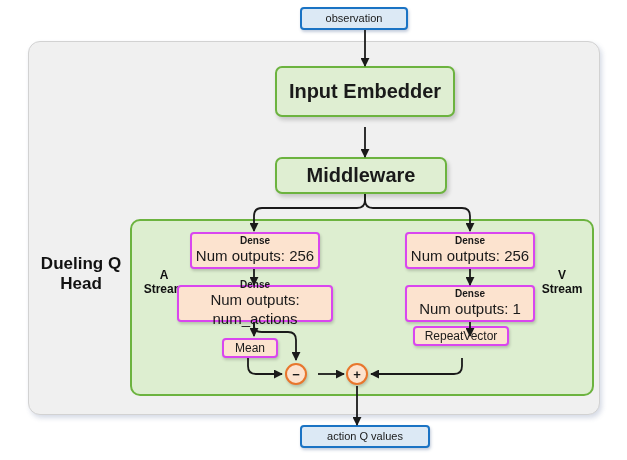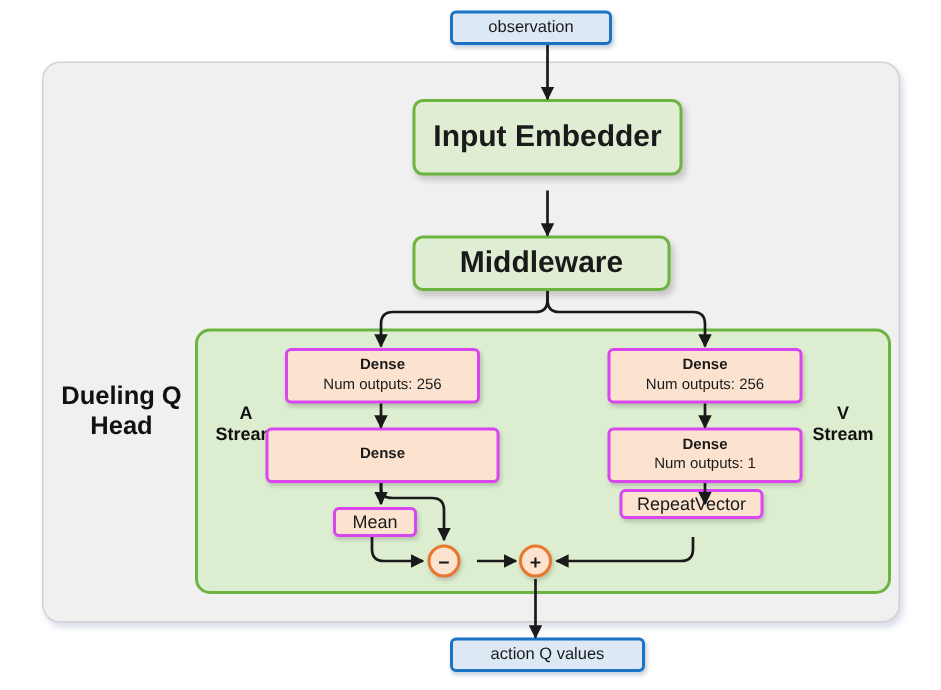--- a/index.html
+++ b/index.html
@@ -50,21 +50,21 @@
     background: #fce3cf;
     border: 2px solid #d946ef;
     border-radius: 4px;
     box-shadow: 1px 2px 3px rgba(0,0,0,0.18);
   }
   .orange-node .title {
     font-size: 10px;
     font-weight: bold;
   }
   .orange-node .sub {
-    font-size: 10px;
+    font-size: 15px;
     font-weight: normal;
   }
   .orange-small {
     font-size: 12px;
     font-weight: normal;
   }
   
   .op-circle {
     position: absolute;
     width: 22px;
@@ -199,20 +199,21 @@
     <div>Stream</div>
   </div>
 
   <div class="node orange-node" style="left:190px; top:232px; width:130px; height:37px;">
     <span class="title">Dense</span>
     <span class="sub">Num outputs: 256</span>
   </div>
 
   <div class="node orange-node" style="left:177px; top:285px; width:156px; height:37px;">
     <span class="title">Dense</span>
+    <span class="sub">Num outputs: num_actions</span>
   </div>
 
   <div class="node orange-node orange-small" style="left:222px; top:338px; width:56px; height:20px;">
     <span>Mean</span>
   </div>
 
   <div class="node orange-node" style="left:405px; top:232px; width:130px; height:37px;">
     <span class="title">Dense</span>
     <span class="sub">Num outputs: 256</span>
   </div>

